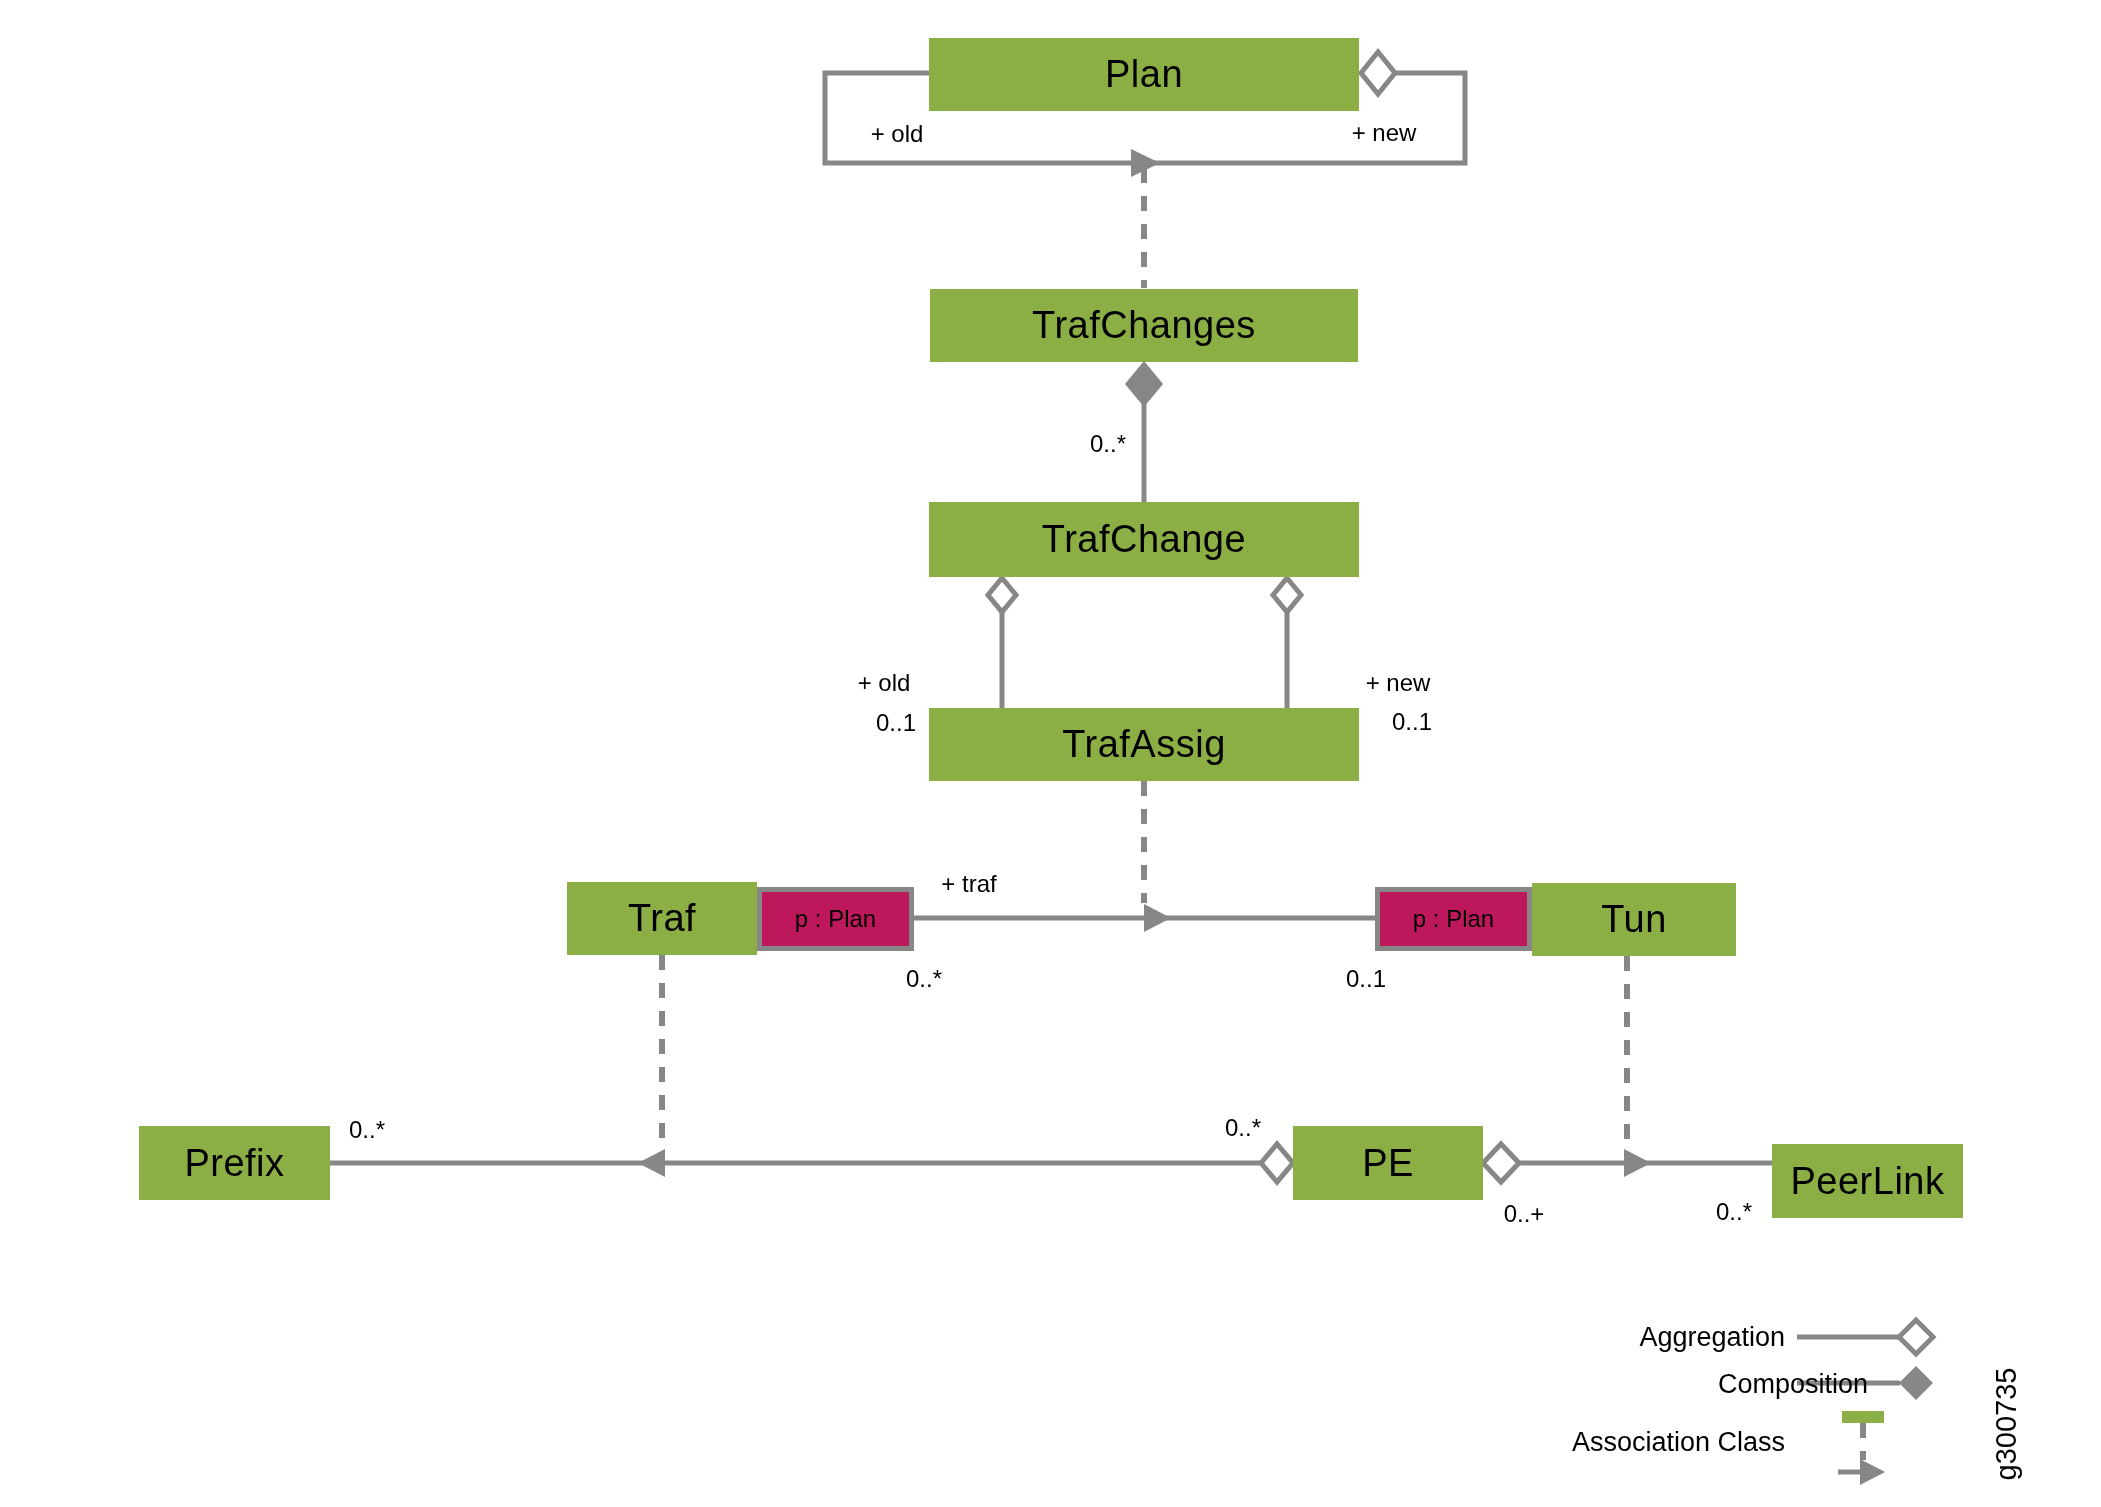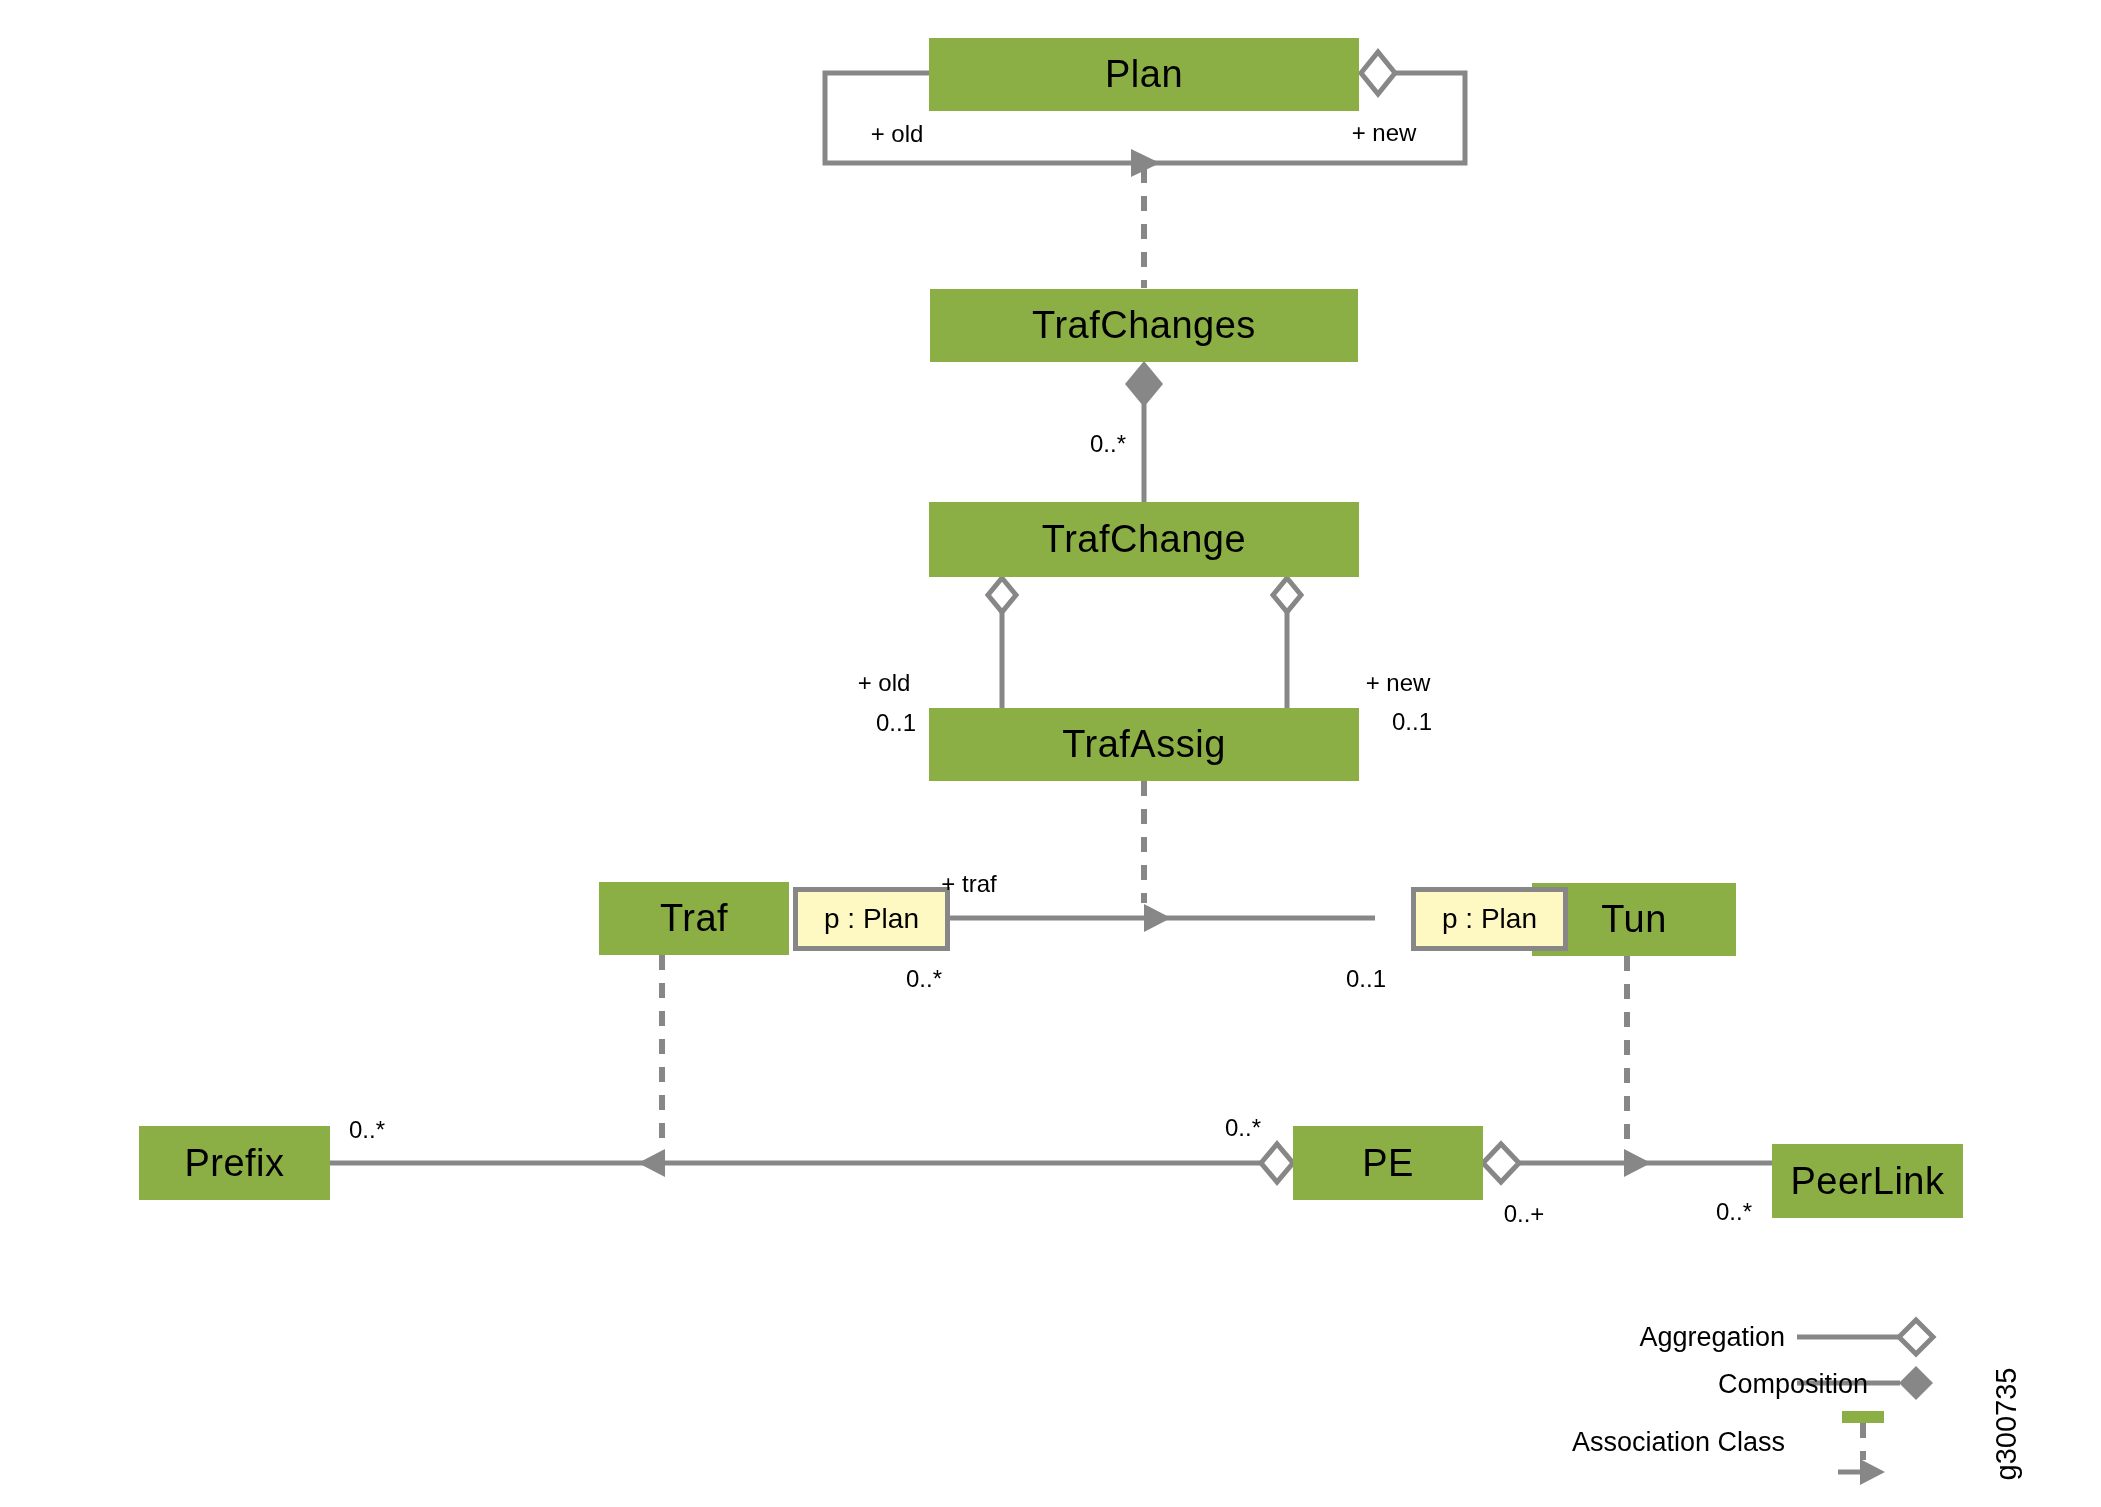--- a/index.html
+++ b/index.html
@@ -22,25 +22,24 @@
   .arrowhead{fill:var(--gray);stroke:none;}
   .legend-bar{fill:var(--green);stroke:none;}
   .cls{
     position:absolute;z-index:2;
     background:var(--green);color:#000000;
     display:flex;align-items:center;justify-content:center;
     font-size:38px;letter-spacing:.5px;
   }
   .attr{
     position:absolute;z-index:2;
-    background:#fef9c3;border:5px solid var(--gray);color:#000;
+    background:#be185d;border:5px solid var(--gray);color:#000;
     box-sizing:border-box;
     display:flex;align-items:center;justify-content:center;
-    font-size:28px;
-    margin-left:36px;
+    font-size:24px;
   }
   .lbl{
     position:absolute;z-index:3;
     transform:translate(-50%,-50%);
     font-size:24px;color:#000;white-space:nowrap;
   }
   .lbl-r{
     position:absolute;z-index:3;
     transform:translate(-100%,-50%);
     font-size:27px;color:#000;white-space:nowrap;
@@ -125,21 +124,21 @@
   </svg>
 
   <div class="cls" style="left:929px;top:38px;width:430px;height:73px;">Plan</div>
 
   <div class="cls" style="left:930px;top:289px;width:428px;height:73px;">TrafChanges</div>
 
   <div class="cls" style="left:929px;top:502px;width:430px;height:75px;">TrafChange</div>
 
   <div class="cls" style="left:929px;top:708px;width:430px;height:73px;">TrafAssig</div>
 
-  <div class="cls" style="left:567px;top:882px;width:190px;height:73px;margin-left:32px;">Traf</div>
+  <div class="cls" style="left:567px;top:882px;width:190px;height:73px;">Traf</div>
 
   <div class="cls" style="left:1532px;top:883px;width:204px;height:73px;">Tun</div>
 
   <div class="cls" style="left:139px;top:1126px;width:191px;height:74px;">Prefix</div>
 
   <div class="cls" style="left:1293px;top:1126px;width:190px;height:74px;">PE</div>
 
   <div class="cls" style="left:1772px;top:1126px;width:191px;height:74px;margin-top:18px;">PeerLink</div>
 
   <div class="attr" style="left:757px;top:887px;width:157px;height:64px;">p : Plan</div>

